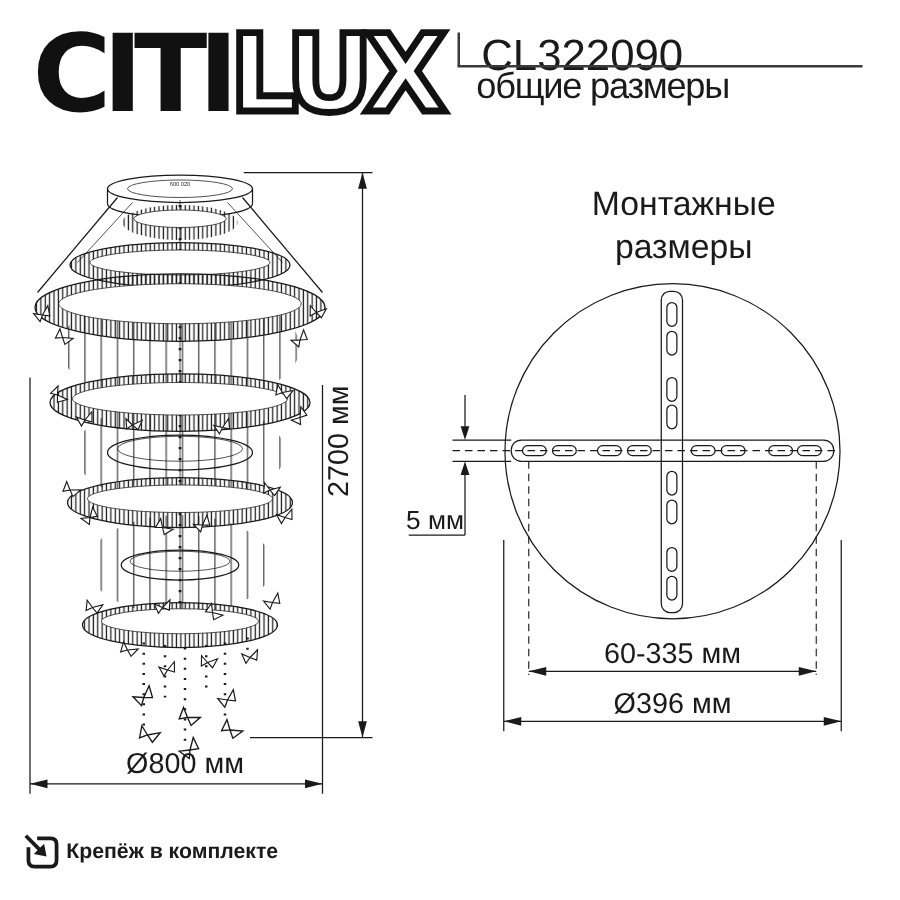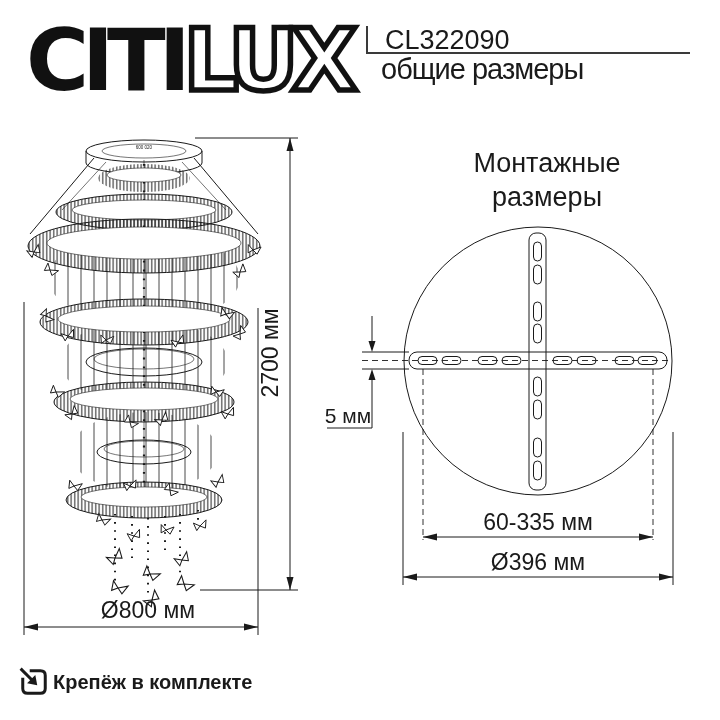--- a/index.html
+++ b/index.html
@@ -10,25 +10,25 @@
   .abs{position:absolute;}
   
   .logo{
     top:14px;left:26px;height:92px;line-height:92px;
     font-family:"DejaVu Sans",sans-serif;font-weight:800;
     font-size:86px;letter-spacing:-7px;white-space:nowrap;
   }
   .logo-solid{color:#111;margin-top:23px;}
   .logo-outline{color:#fff;-webkit-text-stroke:5.5px #111;}
   .divider-v{left:366px;top:26px;width:2px;height:27px;background:#3a3a3a;}
-  .product-code{left:385px;top:25px;font-size:27px;letter-spacing:0;}
+  .product-code{left:385px;top:25px;font-size:35px;letter-spacing:0;}
   .rule-h{left:366px;top:52px;width:324px;height:2px;background:#3a3a3a;}
   .subtitle{left:381px;top:53px;font-size:29px;letter-spacing:-1px;}
   
-  .footer-note{left:53px;top:671px;font-size:20px;font-weight:700;letter-spacing:0;}
+  .footer-note{left:53px;top:671px;font-size:17px;font-weight:700;letter-spacing:0;}
   
   svg .ln{fill:none;stroke:#1a1a1a;stroke-width:1;}
   svg .thin{stroke-width:.6;}
   svg .dim{fill:none;stroke:#1a1a1a;stroke-width:1;}
   svg .dash{fill:none;stroke:#1a1a1a;stroke-width:.9;stroke-dasharray:6 4;}
   svg text{fill:#1a1a1a;font-family:"Liberation Sans",sans-serif;}
   svg .lbl{font-size:23px;}
   svg .lbl-s{font-size:21px;}
   svg .title{font-size:27px;}
   svg .fill{fill:#1a1a1a;stroke:none;}

